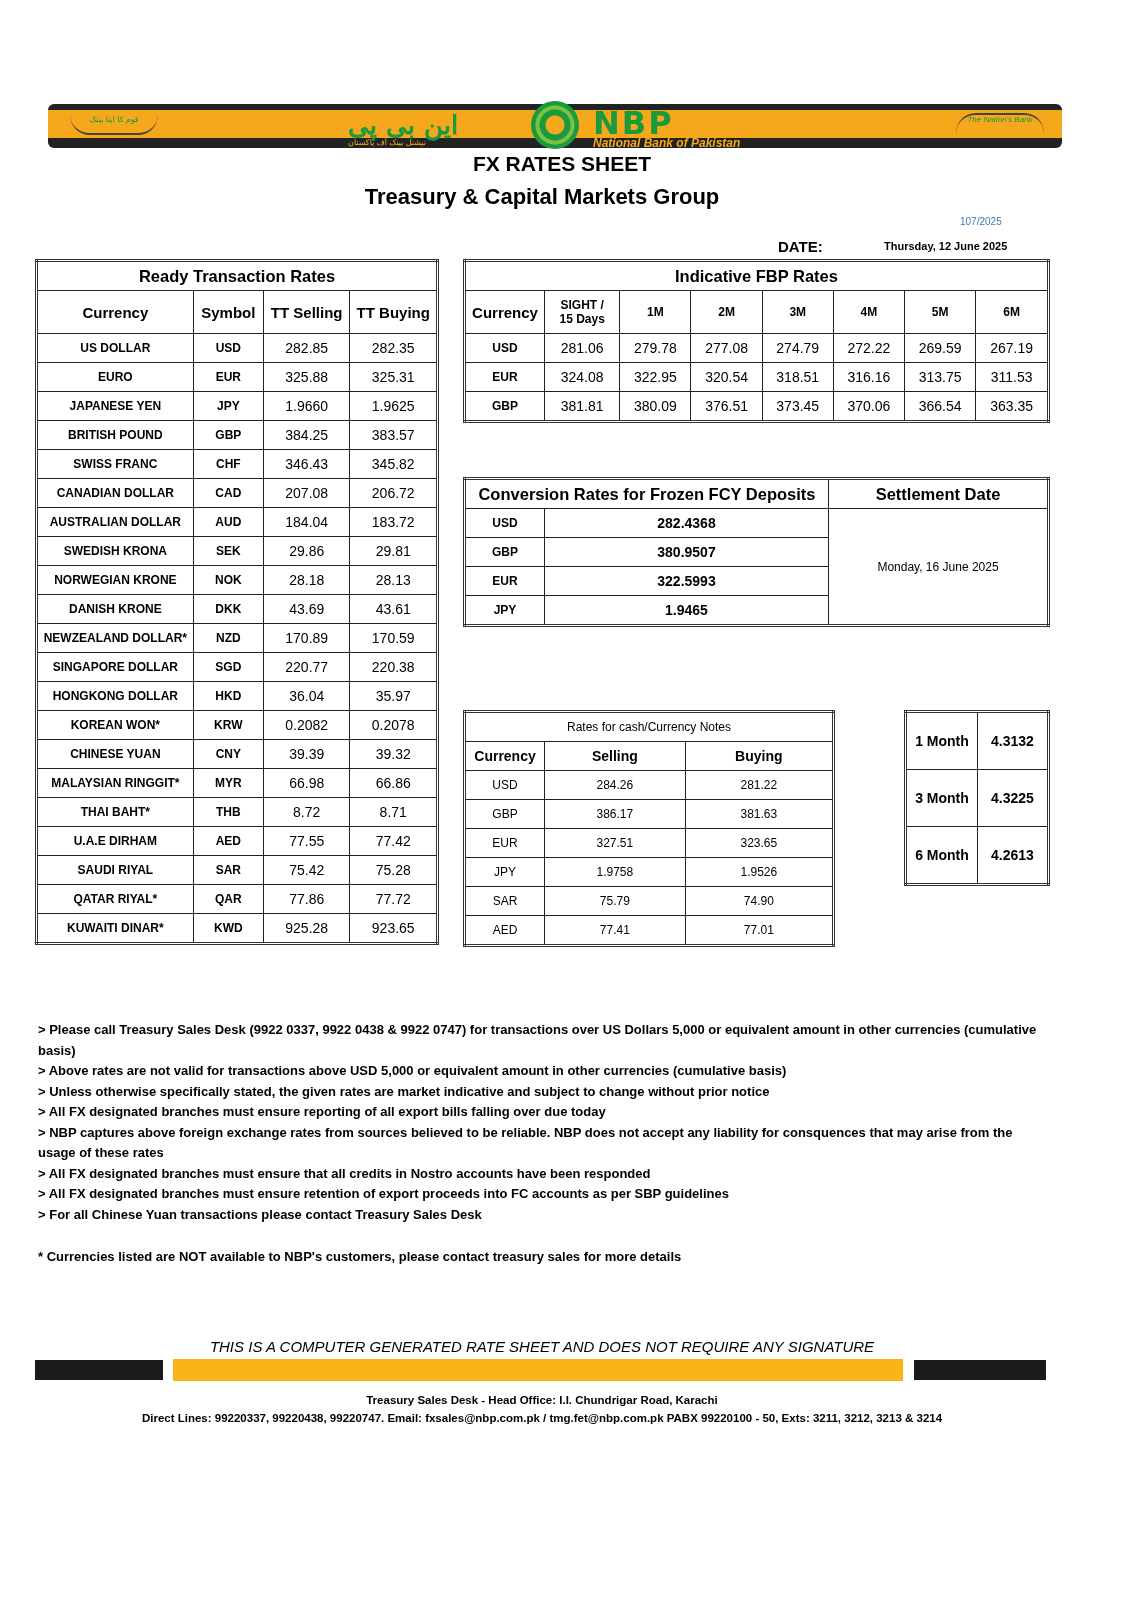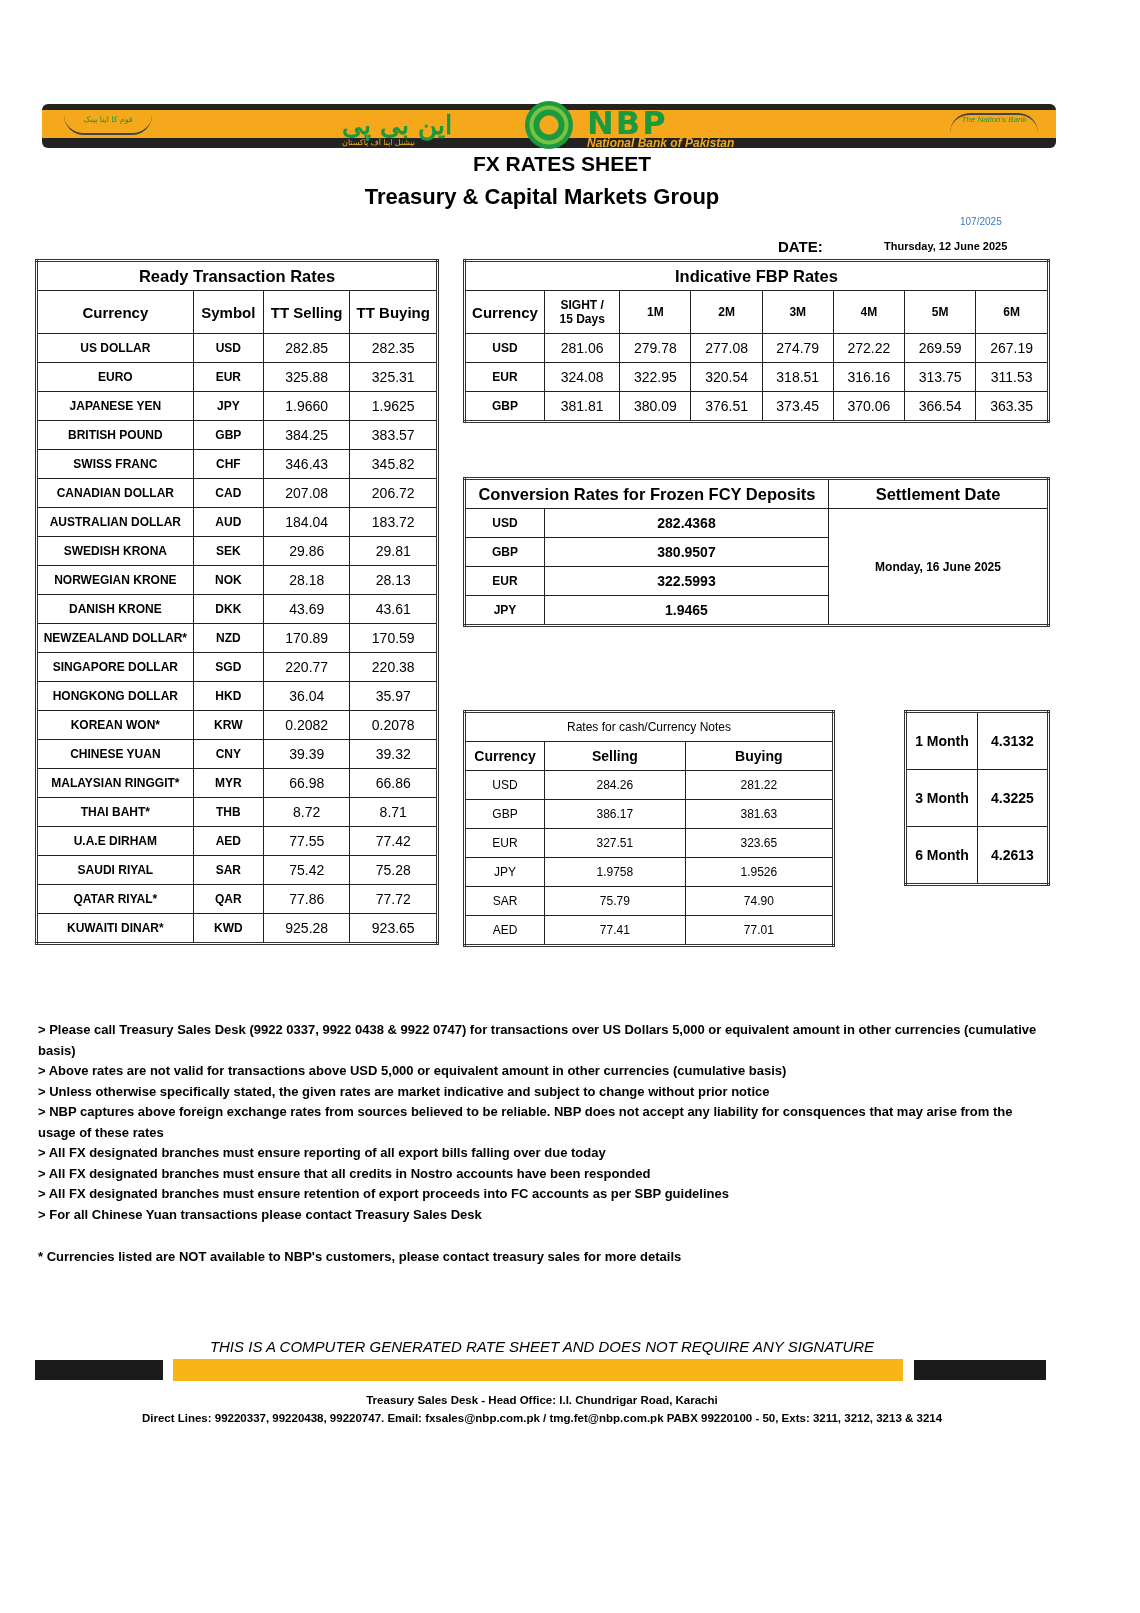--- a/index.html
+++ b/index.html
@@ -1,20 +1,20 @@
 <!DOCTYPE html>
 <html><head>
 <meta charset="utf-8">
 <style>
   html, body { margin:0; padding:0; background:#fff; }
   body { width:1140px; height:1613px; position:relative; font-family:"Liberation Sans", sans-serif; color:#000; overflow:hidden; }
   .abs { position:absolute; }
 
   
-  #banner { left:42px; top:104px; width:1014px; height:44px; }
+  #banner { left:48px; top:104px; width:1014px; height:44px; }
   #banner .top { position:absolute; left:0; top:0; right:0; height:7px; background:#222; border-radius:6px 6px 0 0; }
   #banner .mid { position:absolute; left:0; top:6px; right:0; height:29px; background:#f5a81c; }
   #banner .bot { position:absolute; left:0; top:34px; right:0; height:10px; background:#222; border-radius:0 0 6px 6px; }
   .b-urdu-big { position:absolute; left:300px; top:6px; color:#1b9a3d; font-family:"DejaVu Serif", serif; font-size:26px; font-weight:bold; line-height:30px; letter-spacing:1px; }
   .b-logo { position:absolute; left:483px; top:-3px; width:48px; height:48px; border-radius:50%; background:radial-gradient(circle at 50% 50%, #f5a81c 0 9px, #1b9a3d 10px 15px, #7ac143 16px 19px, #1b9a3d 20px 24px); }
   .b-nbp { position:absolute; left:545px; top:4px; color:#1b9a3d; font-family:"DejaVu Sans", sans-serif; font-weight:bold; font-size:32px; line-height:30px; letter-spacing:2px; }
   .b-sub { position:absolute; left:545px; top:34px; color:#f5a81c; font-size:12px; font-style:italic; font-weight:bold; line-height:10px; }
   .b-urdu-small { position:absolute; left:300px; top:34px; color:#f5a81c; font-size:8px; line-height:10px; }
   .b-left { position:absolute; left:22px; top:11px; width:88px; height:18px; border-bottom:2px solid #444; border-radius:0 0 30px 30px; color:#1b9a3d; font-size:8px; text-align:center; }
   .b-right { position:absolute; right:18px; top:9px; width:88px; height:18px; border-top:2px solid #444; border-radius:30px 30px 0 0; color:#1b9a3d; font-size:8px; font-style:italic; text-align:center; }
@@ -42,21 +42,21 @@
 
   #fbp { left:463px; top:259px; width:587px; }
   #fbp .hdr th { height:42px; }
   #fbp tbody td { height:28px; font-size:14px; }
   #fbp td.cur { font-weight:bold; font-size:12px; width:78px; }
 
   #conv { left:463px; top:477px; width:587px; }
   #conv td { height:28px; }
   #conv td.cur { font-weight:bold; font-size:12px; width:78px; }
   #conv td.val { font-weight:bold; font-size:14px; }
-  #conv td.settle { font-weight:bold; font-size:12px; width:218px;margin-left:8px; }
+  #conv td.settle { font-weight:normal; font-size:12px; width:218px;margin-left:8px; }
 
   #cash { left:463px; top:710px; width:372px; }
   #cash .hdr th { height:28px; font-size:14px; }
   #cash td { height:28px; font-weight:normal; font-size:12px; }
   #cash td.cur { width:78px; }
 
   #sofr { left:904px; top:710px; width:146px; }
   #sofr td { font-weight:bold; font-size:14px; }
   #sofr .sofr-title td { height:56px; font-size:16px; }
   #sofr td.per { height:56px; width:70px; }
@@ -74,21 +74,21 @@
 </style>
 </head>
 <body>
 
 <div id="banner" class="abs">
   <div class="top"></div>
   <div class="mid"></div>
   <div class="bot"></div>
   <div class="b-left">قوم کا اپنا بینک</div>
   <div class="b-urdu-big">این بی پی</div>
-  <div class="b-urdu-small">نیشنل اپنا آف پاکستان</div>
+  <div class="b-urdu-small">نیشنل بینک آف پاکستان</div>
   <div class="b-logo"></div>
   <div class="b-nbp">NBP</div>
   <div class="b-sub">National Bank of Pakistan</div>
   <div class="b-right">The Nation's Bank</div>
 </div>
 
 <div class="abs title1">FX RATES SHEET</div>
 <div class="abs title2">Treasury &amp; Capital Markets Group</div>
 <div class="abs refno">107/2025</div>
 <div class="abs date-label">DATE:</div>
@@ -371,22 +371,22 @@
         <td class="per">6 Month</td>
         <td>4.2613</td>
       </tr>
     </tbody>
 </table>
 
 <div class="abs notes" id="notes">
     <div>&gt; Please call Treasury Sales Desk (9922 0337, 9922 0438 &amp; 9922 0747) for transactions over US Dollars 5,000 or equivalent amount in other currencies (cumulative basis)</div>
     <div>&gt; Above rates are not valid for transactions above USD 5,000 or equivalent amount in other currencies (cumulative basis)</div>
     <div>&gt; Unless otherwise specifically stated, the given rates are market indicative and subject to change without prior notice</div>
+    <div>&gt; All FX designated branches must ensure reporting of all export bills falling over due today</div>
     <div>&gt; NBP captures above foreign exchange rates from sources believed to be reliable. NBP does not accept any liability for consquences that may arise from the usage of these rates</div>
-    <div>&gt; All FX designated branches must ensure reporting of all export bills falling over due today</div>
     <div>&gt; All FX designated branches must ensure that all credits in Nostro accounts have been responded</div>
     <div>&gt; All FX designated branches must ensure retention of export proceeds into FC accounts as per SBP guidelines</div>
     <div>&gt; For all Chinese Yuan transactions please contact Treasury Sales Desk</div>
   </div>
 <div class="abs footnote">* Currencies listed are NOT available to NBP's customers, please contact treasury sales for more details</div>
 
 <div class="abs sig">THIS IS A COMPUTER GENERATED RATE SHEET AND DOES NOT REQUIRE ANY SIGNATURE</div>
 <div class="abs bar-left"></div>
 <div class="abs bar-mid"></div>
 <div class="abs bar-right"></div>

